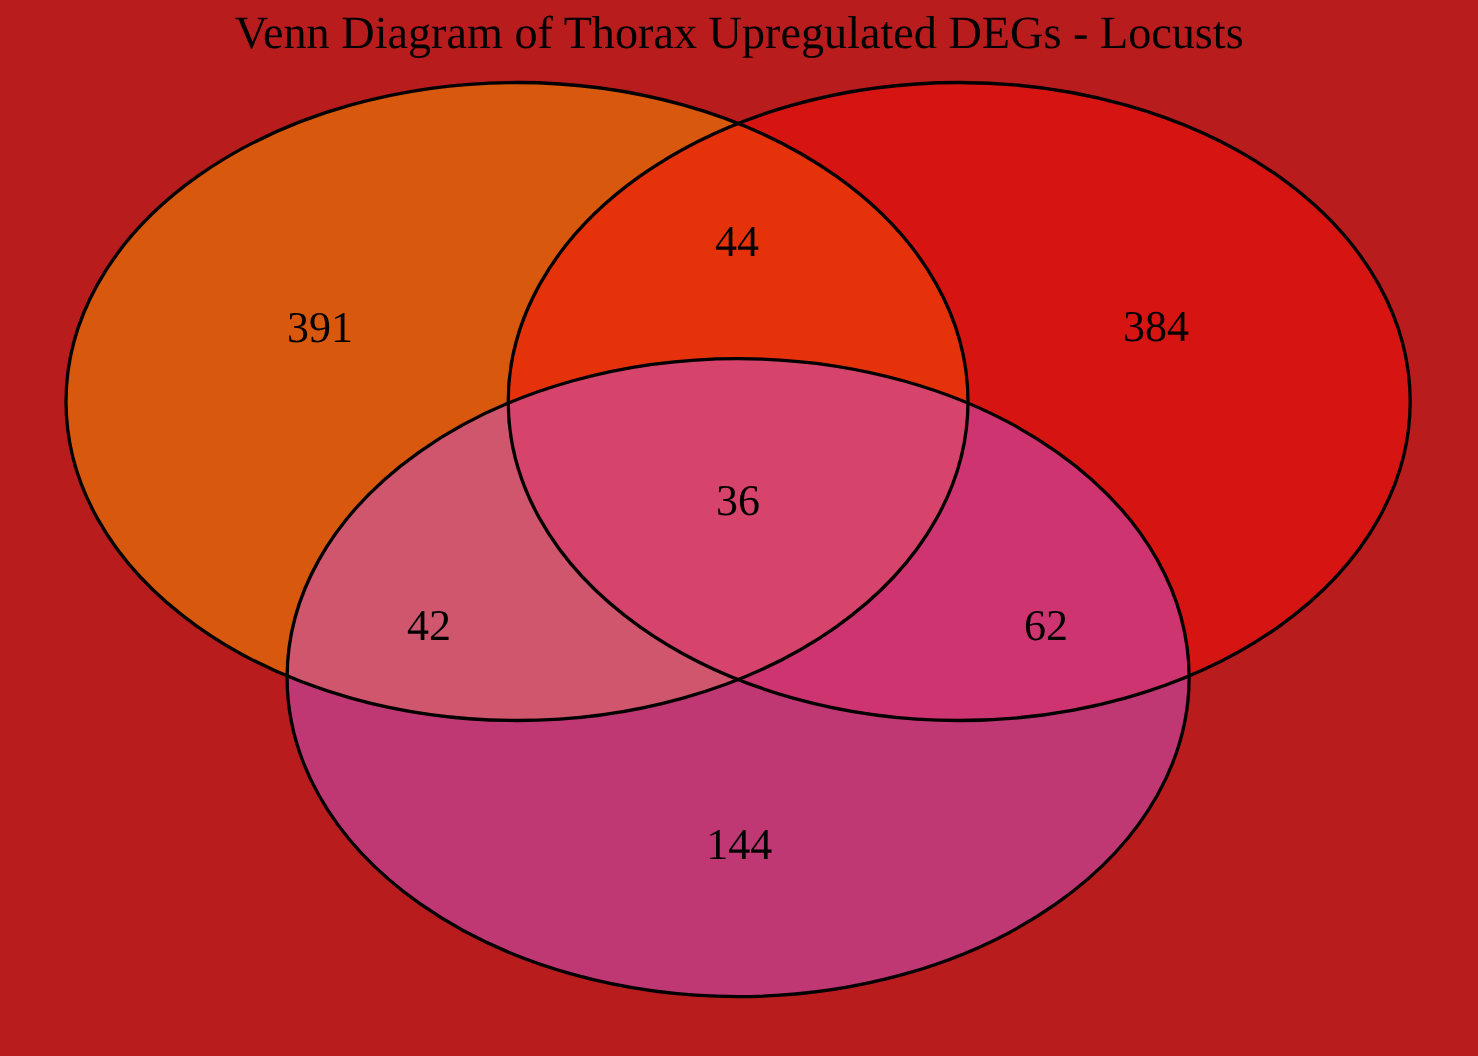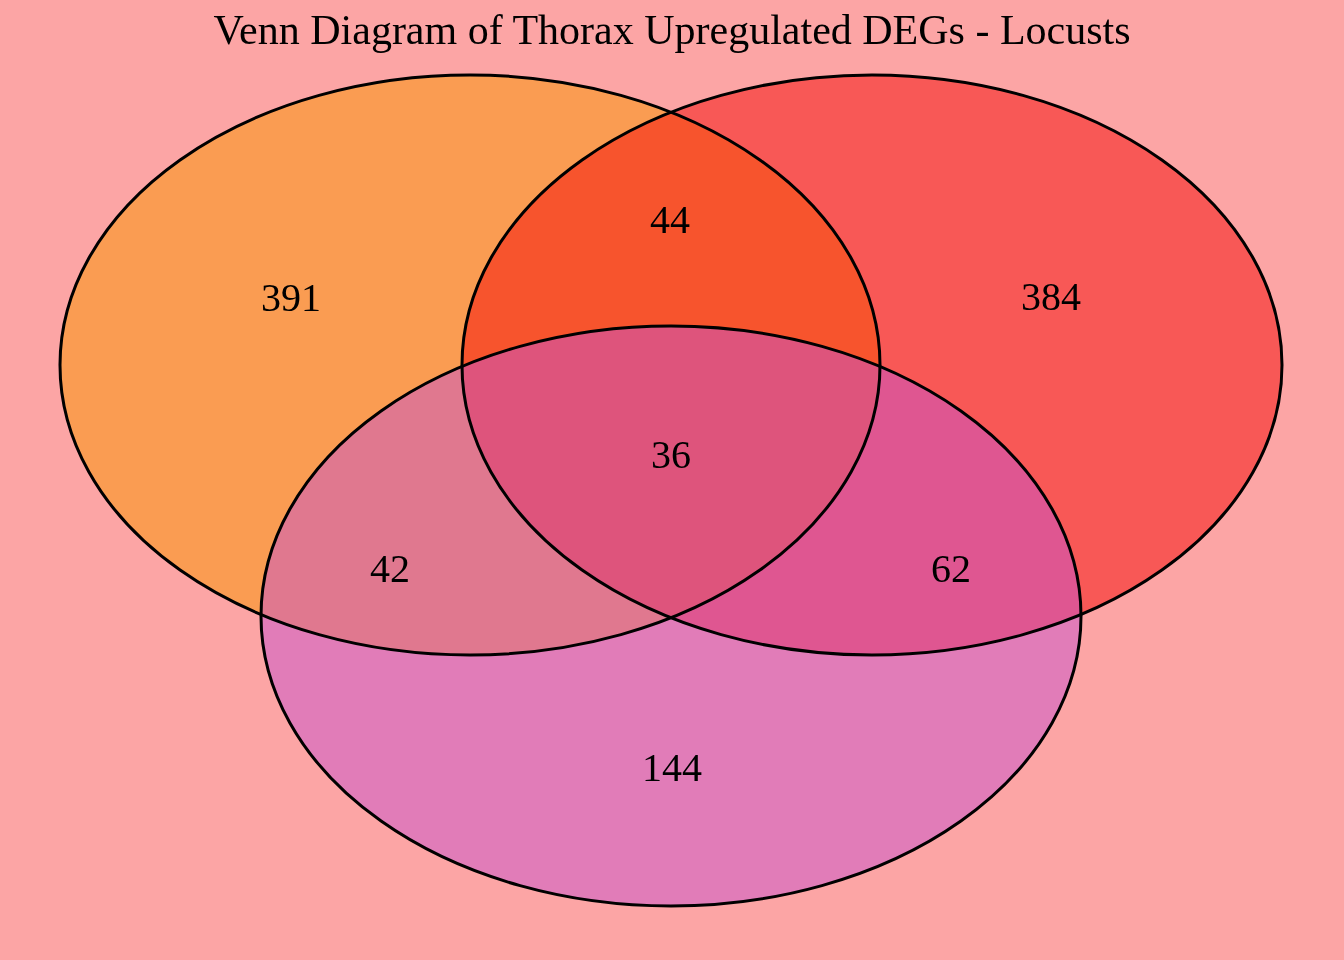--- a/index.html
+++ b/index.html
@@ -4,21 +4,21 @@
 <style>
   html, body {
     margin: 0;
     padding: 0;
     background: #ffffff;
   }
   .page {
     position: relative;
     width: 1344px;
     height: 960px;
-    background: #fca5a5;
+    background: #b91c1c;
     overflow: hidden;
     font-family: "Liberation Serif", serif;
   }
   .venn-svg {
     position: absolute;
     left: 0;
     top: 0;
     width: 1344px;
     height: 960px;
   }

